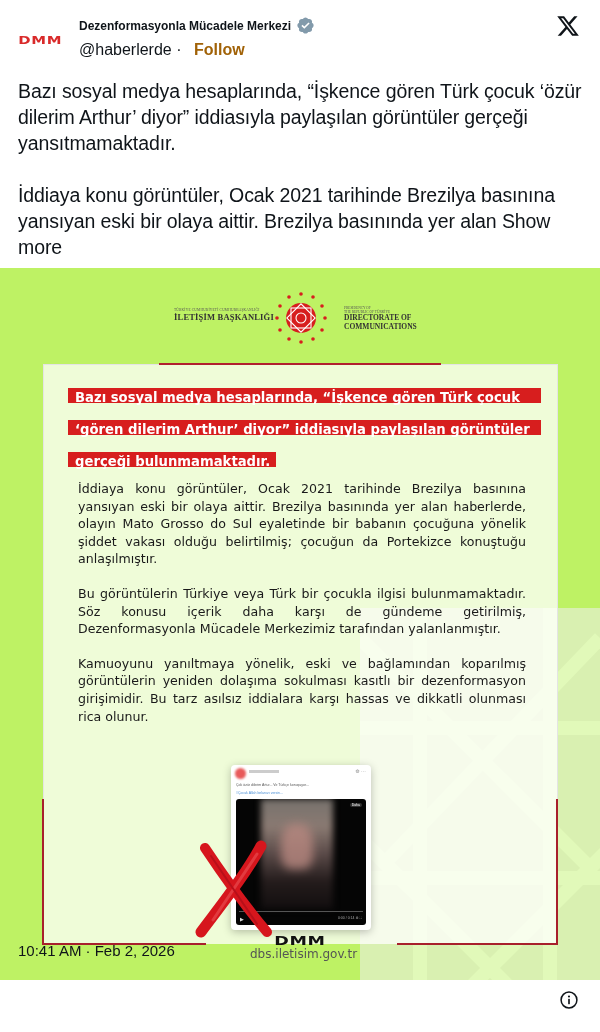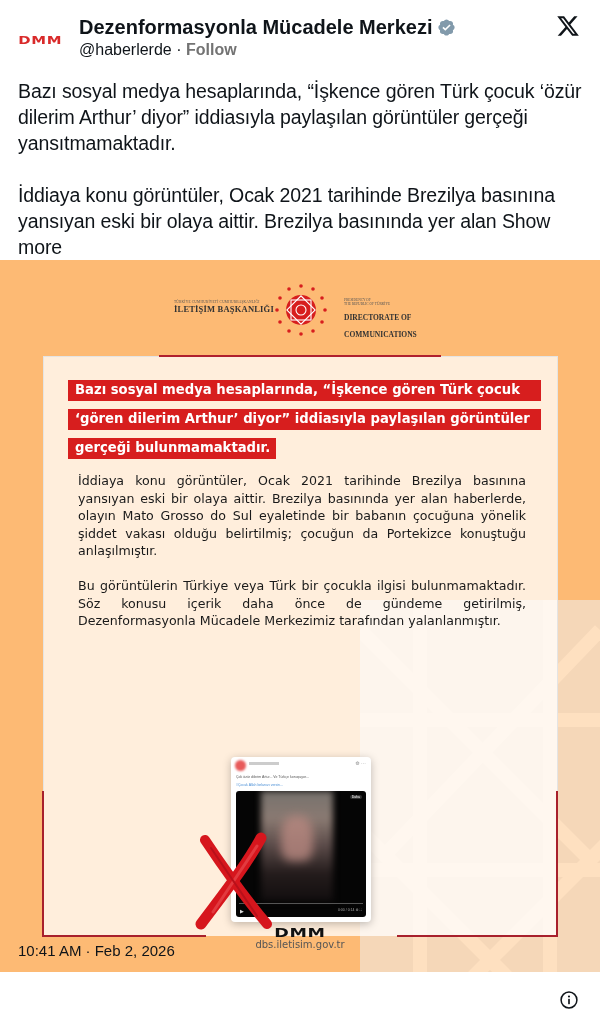--- a/index.html
+++ b/index.html
@@ -3,52 +3,52 @@
 <meta charset="utf-8">
 <style>
   * { box-sizing: border-box; margin: 0; padding: 0; }
   html, body { width: 600px; height: 1032px; background: #ffffff; overflow: hidden; }
   body { font-family: "Liberation Sans", sans-serif; color: #0f1419; position: relative; }
 
   .header { position: absolute; left: 0; top: 0; width: 600px; height: 70px; }
   .avatar { position: absolute; left: 14px; top: 18px; width: 52px; height: 44px; display: flex; align-items: center; justify-content: center; }
   .avatar-logo { font-family: "DejaVu Sans", sans-serif; font-weight: bold; font-size: 11px; letter-spacing: 0.5px; color: #d92a2a; transform: scaleX(1.35); }
   .name-row { position: absolute; left: 79px; top: 16px; display: flex; align-items: center; }
-  .display-name { font-size: 20px; font-weight: bold; color: #0f1419; }
+  .display-name { font-size: 12px; font-weight: bold; color: #0f1419; }
   .verified { margin-left: 5px; width: 19px; height: 19px; }
   .handle-row { position: absolute; left: 79px; top: 41px; font-size: 16px; color: #0f1419; }
-  .follow { font-weight: bold; color: #737373; cursor: pointer; }
+  .follow { font-weight: bold; color: #a16207; cursor: pointer; margin-left: 8px; }
   .x-logo { position: absolute; left: 555px; top: 14px; width: 26px; height: 24px; cursor: pointer; }
 
   .tweet-text { position: absolute; left: 18px; top: 78px; width: 570px; font-size: 19.5px; line-height: 26px; color: #0f1419; letter-spacing: -0.1px; }
   .tweet-text p { margin: 0; }
   .tweet-text .gap { height: 26px; }
   .show-more { color: #0f1419; cursor: pointer; }
 
-  .media { position: absolute; left: 0; top: 260px; width: 600px; height: 712px; background: #fdba74; overflow: hidden; }
+  .media { position: absolute; left: 0; top: 268px; width: 600px; height: 712px; background: #bef264; overflow: hidden; }
   .pattern { position: absolute; right: -20px; top: 340px; width: 260px; height: 380px; opacity: 0.55; }
 
   .brand-bar { position: absolute; left: 160px; top: 18px; width: 280px; height: 70px; }
   .brand-left { position: absolute; left: 14px; top: 22px; text-align: left; }
   .brand-left .small { font-family: "Liberation Serif", serif; font-size: 3.5px; color: #555; letter-spacing: 0.2px; }
   .brand-left .big { font-family: "Liberation Serif", serif; font-weight: bold; font-size: 8.5px; color: #333; letter-spacing: 0.2px; }
   .emblem { position: absolute; left: 113px; top: 4px; width: 56px; height: 56px; }
   .brand-right { position: absolute; left: 184px; top: 20px; }
   .brand-right .small { font-family: "Liberation Serif", serif; font-size: 3.5px; color: #555; line-height: 4px; }
-  .brand-right .big { font-family: "Liberation Serif", serif; font-weight: bold; font-size: 7.5px; color: #333; line-height: 8.5px; margin-top: 8px; }
+  .brand-right .big { font-family: "Liberation Serif", serif; font-weight: bold; font-size: 7.5px; color: #333; line-height: 8.5px; }
 
   .card { position: absolute; left: 43px; top: 96px; width: 515px; height: 580px; border: 1px solid #e4e4e4; border-bottom: none; background: rgba(255,255,255,0.75); }
   .top-red { position: absolute; left: 159px; top: 95px; width: 282px; height: 2px; background: #b0202e; }
   .red-left { position: absolute; left: 42px; top: 531px; width: 2px; height: 146px; background: #a8202c; }
   .red-right { position: absolute; left: 556px; top: 531px; width: 2px; height: 146px; background: #a8202c; }
   .red-bottom-left { position: absolute; left: 42px; top: 675px; width: 164px; height: 2px; background: #a8202c; }
   .red-bottom-right { position: absolute; left: 397px; top: 675px; width: 161px; height: 2px; background: #a8202c; }
 
   .headline { position: absolute; left: 68px; top: 120px; width: 475px; }
-  .hl-line { display: inline-block; background: #d71e1e; color: #fff; font-family: "DejaVu Sans", sans-serif; font-weight: bold; font-size: 13.2px; line-height: 20px; padding: 0 6px 0 7px; margin-bottom: 8px; height: 21px; white-space: nowrap; }
+  .hl-line { display: inline-block; background: #d71e1e; color: #fff; font-family: "DejaVu Sans", sans-serif; font-weight: bold; font-size: 13.2px; line-height: 20px; padding: 0 6px 0 7px; margin-bottom: 17px; height: 15px; white-space: nowrap; }
   .hl-line.full { width: 473px; }
 
   .body-copy { position: absolute; left: 78px; top: 212px; width: 448px; font-family: "DejaVu Sans", sans-serif; font-size: 12.6px; line-height: 17.6px; color: #1a1a1a; text-align: justify; }
   .body-copy p { margin-bottom: 17px; }
 
   .embed { position: absolute; left: 231px; top: 497px; width: 140px; height: 165px; background: #fff; border-radius: 4px; box-shadow: 0 2px 8px rgba(0,0,0,0.25); overflow: hidden; }
   .embed-avatar { position: absolute; left: 4px; top: 3px; width: 11px; height: 11px; border-radius: 50%; background: #e85a5a; filter: blur(1px); }
   .embed-name { position: absolute; left: 18px; top: 5px; width: 30px; height: 3px; background: #ccc; filter: blur(0.5px); }
   .embed-more { position: absolute; right: 5px; top: 3px; font-size: 5px; color: #888; }
   .embed-line { position: absolute; left: 5px; font-size: 3.5px; color: #555; filter: blur(0.3px); white-space: nowrap; }
@@ -57,21 +57,21 @@
   .embed-figure { position: absolute; left: 45px; top: 25px; width: 32px; height: 45px; background: #b88880; border-radius: 40% 40% 30% 30%; filter: blur(5px); opacity: 0.8; }
   .embed-controls { position: absolute; left: 0; bottom: 0; width: 130px; height: 14px; font-size: 4px; color: #ddd; }
   .embed-track { position: absolute; left: 3px; top: 0; width: 124px; height: 1px; background: #555; }
   .embed-play { position: absolute; left: 4px; top: 5px; font-size: 5px; color: #ddd; }
   .embed-time { position: absolute; right: 4px; top: 5px; font-size: 3.5px; color: #aaa; }
   .embed-badge { position: absolute; right: 4px; top: 4px; font-size: 3.5px; color: #fff; background: #333; padding: 0 2px; border-radius: 2px; }
 
   .cross { position: absolute; left: 195px; top: 572px; width: 78px; height: 98px; }
 
   .dmm-mark { position: absolute; left: 268px; top: 665px; width: 64px; text-align: center; font-family: "DejaVu Sans", sans-serif; font-weight: bold; font-size: 13px; color: #111; letter-spacing: 0.5px; transform: scaleX(1.35); }
-  .dmm-url { position: absolute; left: 250px; top: 679px; width: 100px; text-align: center; font-family: "DejaVu Sans", sans-serif; font-size: 10px; color: #555; }
+  .dmm-url { position: absolute; left: 250px; top: 679px; width: 100px; text-align: left; font-family: "DejaVu Sans", sans-serif; font-size: 12px; color: #555; }
 
   .footer { position: absolute; left: 18px; top: 942px; font-size: 15px; color: #0f1419; }
   .info-icon { position: absolute; left: 559px; top: 990px; width: 20px; height: 20px; cursor: pointer; }
 </style>
 </head>
 <body>
 
 <div class="header">
   <div class="avatar">
     <span class="avatar-logo">DMM</span>
@@ -155,21 +155,22 @@
   <div class="red-bottom-right"></div>
 
   <div class="headline">
     <span class="hl-line full">Bazı sosyal medya hesaplarında, “İşkence gören Türk çocuk</span>
     <span class="hl-line full">‘gören dilerim Arthur’ diyor” iddiasıyla paylaşılan görüntüler</span>
     <span class="hl-line">gerçeği bulunmamaktadır.</span>
   </div>
 
   <div class="body-copy">
     <p>İddiaya konu görüntüler, Ocak 2021 tarihinde Brezilya basınına yansıyan eski bir olaya aittir. Brezilya basınında yer alan haberlerde, olayın Mato Grosso do Sul eyaletinde bir babanın çocuğuna yönelik şiddet vakası olduğu belirtilmiş; çocuğun da Portekizce konuştuğu anlaşılmıştır.</p>
-    <p>Bu görüntülerin Türkiye veya Türk bir çocukla ilgisi bulunmamaktadır. Söz konusu içerik daha önce de gündeme getirilmiş, Dezenformasyonla Mücadele Merkezimiz tarafından yalanlanmıştır.</p>
+    <p>Bu görüntülerin Türkiye veya Türk bir çocukla ilgisi bulunmamaktadır. Söz konusu içerik daha karşı de gündeme getirilmiş, Dezenformasyonla Mücadele Merkezimiz tarafından yalanlanmıştır.</p>
+    <p>Kamuoyunu yanıltmaya yönelik, eski ve bağlamından koparılmış görüntülerin yeniden dolaşıma sokulması kasıtlı bir dezenformasyon girişimidir. Bu tarz asılsız iddialara karşı hassas ve dikkatli olunması rica olunur.</p>
   </div>
 
   <div class="embed">
     <div class="embed-avatar"></div>
     <div class="embed-name"></div>
     <div class="embed-more">⚙ ···</div>
     <div class="embed-line" style="top:18px;">Çok özür dilerim Artur... Ve Türkçe konuşuyor...</div>
     <div class="embed-line" style="top:26px; color:#4a8fd6;">#Çocuk Allah belanızı versin...</div>
     <div class="embed-video">
       <div class="embed-blur"></div>

